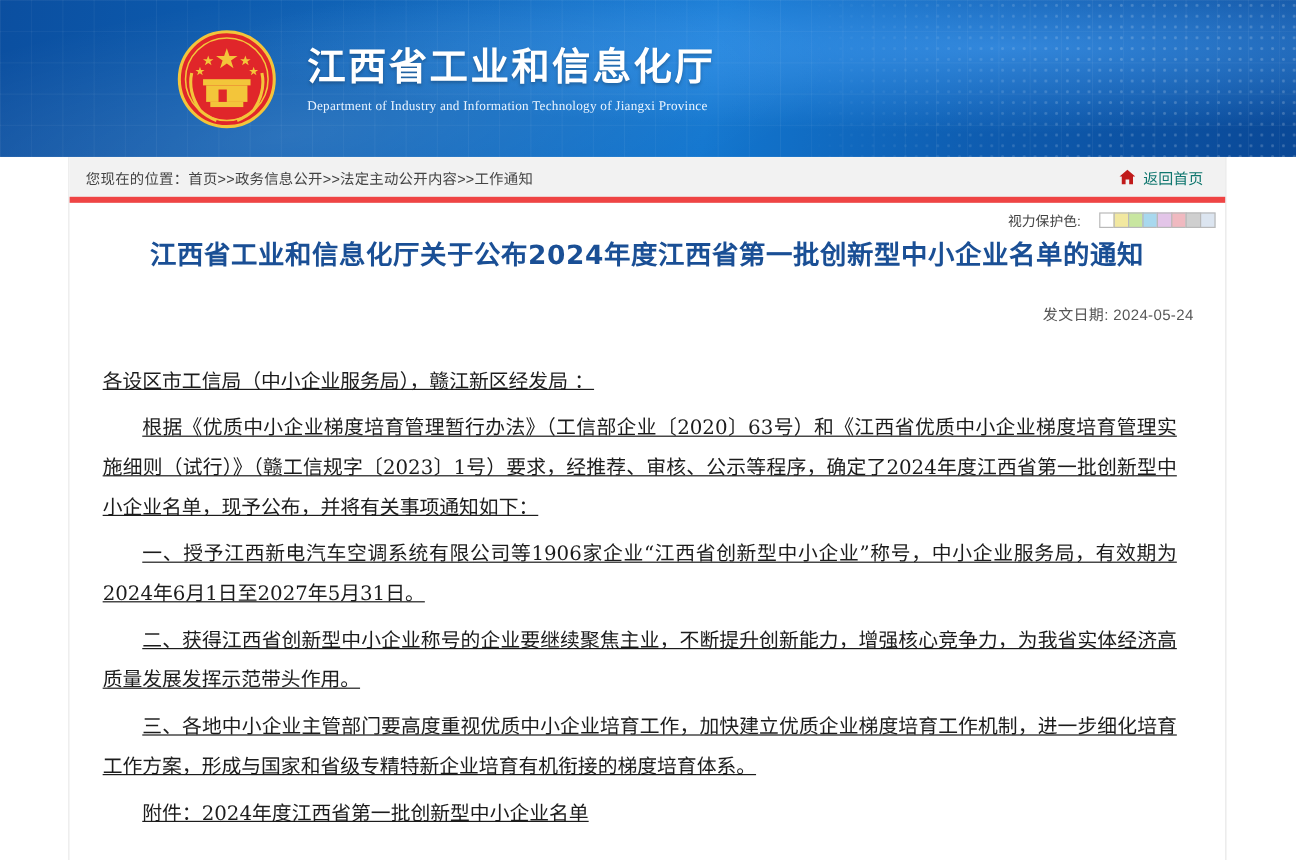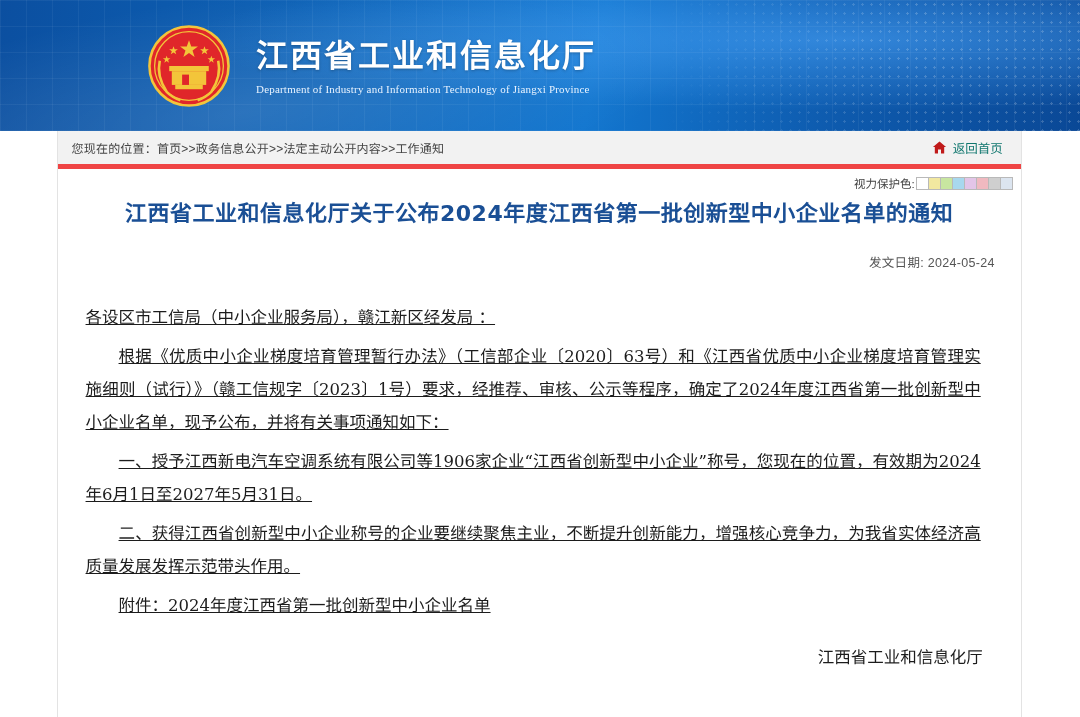--- a/index.html
+++ b/index.html
@@ -123,21 +123,21 @@
   }
   .home-icon { width: 15px; height: 15px; display: block; }
 
   
   .eyecare {
     position: absolute;
     right: 8px;
     top: 44px;
     display: flex;
     align-items: center;
-    gap: 2px;
+    gap: 16px;
     font-size: 11.5px;
     color: #444;
   }
   .swatches { display: flex; }
   .sw { width: 13px; height: 13px; border: 1px solid #b9b9b9; margin-left: -1px; }
 
   
   .article {
     padding: 26px 26px 0 26px;
   }
@@ -251,22 +251,23 @@
         <div class="doc-title">江西省工业和信息化厅关于公布2024年度江西省第一批创新型中小企业名单的通知</div>
 
         <div class="pubdate">
           <span>发文日期:</span>
           <span>2024-05-24</span>
         </div>
 
         <div class="doc-body">
           <p>各设区市工信局（中小企业服务局），赣江新区经发局  ：</p>
           <p class="indent">根据《优质中小企业梯度培育管理暂行办法》（工信部企业〔2020〕63号）和《江西省优质中小企业梯度培育管理实施细则（试行）》（赣工信规字〔2023〕1号）要求，经推荐、审核、公示等程序，确定了2024年度江西省第一批创新型中小企业名单，现予公布，并将有关事项通知如下：</p>
-          <p class="indent">一、授予江西新电汽车空调系统有限公司等1906家企业“江西省创新型中小企业”称号，您现在的位置，有效期为2024年6月1日至2027年5月31日。</p>
+          <p class="indent">一、授予江西新电汽车空调系统有限公司等1906家企业“江西省创新型中小企业”称号，中小企业服务局，有效期为2024年6月1日至2027年5月31日。</p>
           <p class="indent">二、获得江西省创新型中小企业称号的企业要继续聚焦主业，不断提升创新能力，增强核心竞争力，为我省实体经济高质量发展发挥示范带头作用。</p>
+          <p class="indent">三、各地中小企业主管部门要高度重视优质中小企业培育工作，加快建立优质企业梯度培育工作机制，进一步细化培育工作方案，形成与国家和省级专精特新企业培育有机衔接的梯度培育体系。</p>
           <p class="indent">附件：2024年度江西省第一批创新型中小企业名单</p>
         </div>
 
         <div class="sign">
           <div>江西省工业和信息化厅</div>
 
         </div>
       </div>
 
     </div>

